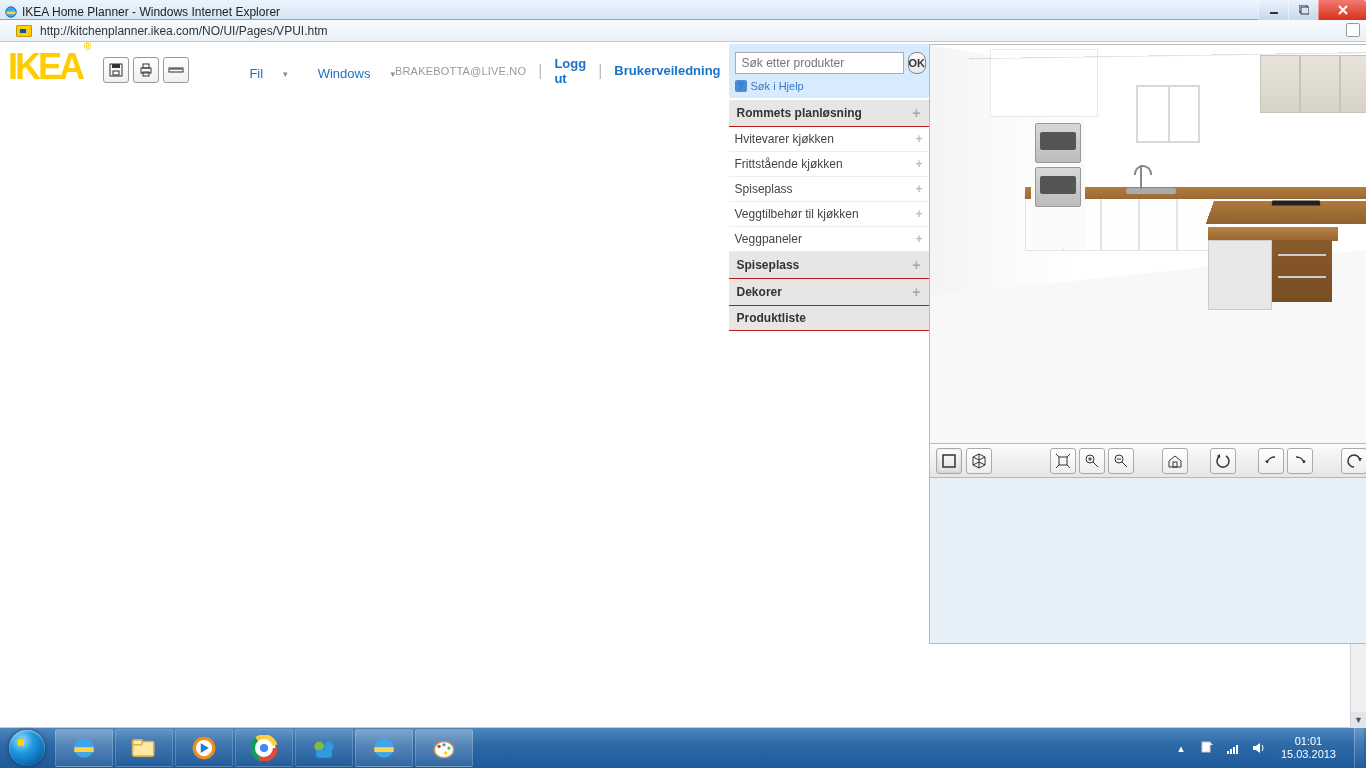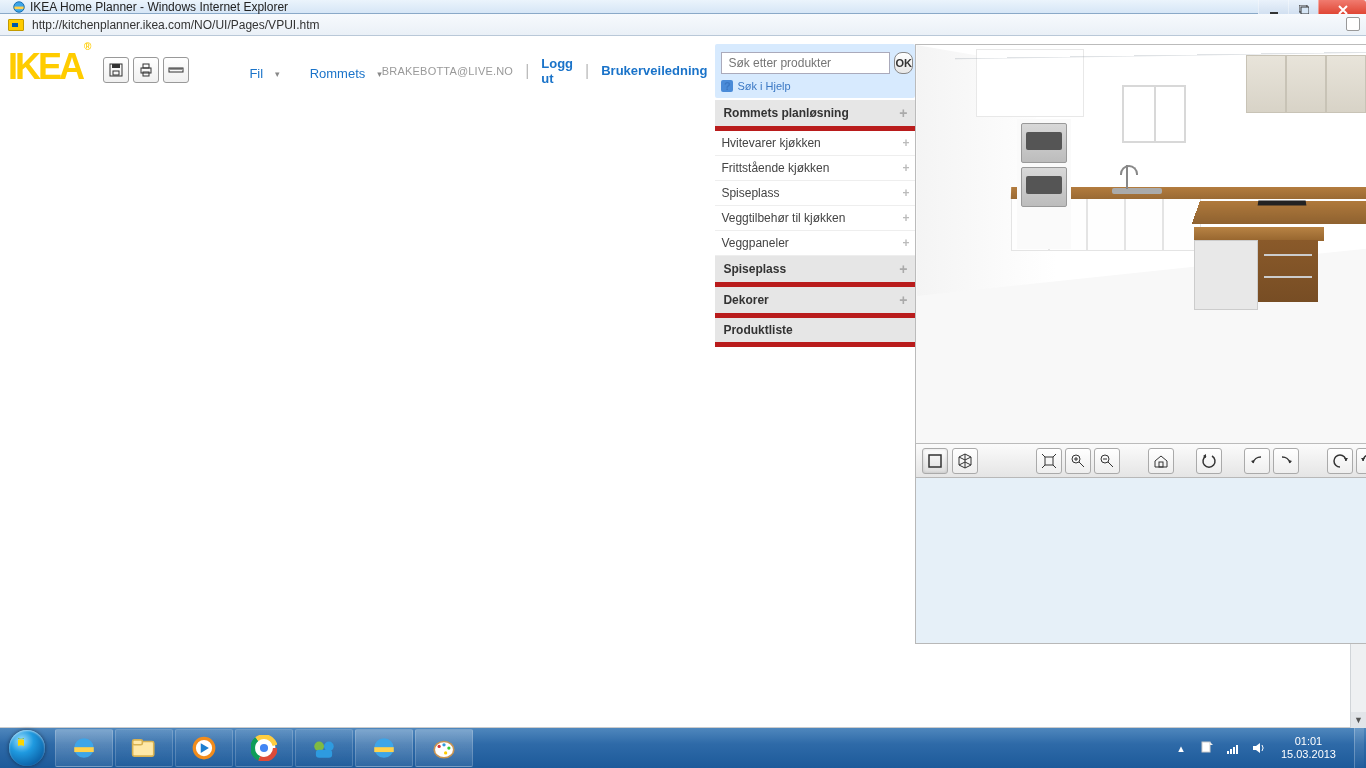--- a/index.html
+++ b/index.html
@@ -1,24 +1,24 @@
 <!DOCTYPE html>
 <html><head>
 <meta charset="utf-8">
 <style>
 * { margin: 0; padding: 0; box-sizing: border-box; font-family: Arial, sans-serif; }
 body { width: 1366px; height: 768px; overflow: hidden; background: #fff; position: relative; }
 
 
-.titlebar { height: 14px; background: linear-gradient(#ebf4fc,#d6e6f6); display:flex; align-items:flex-start; padding:0 12px; font-size:12px; color:#222; border-bottom:1px solid #8aa9c8; position:relative;}
+.titlebar { height: 20px; background: linear-gradient(#ebf4fc,#d6e6f6); display:flex; align-items:flex-end; padding:0 4px; font-size:12px; color:#222; border-bottom:1px solid #8aa9c8; position:relative;}
 .titlebar .ie-icon { width:14px; height:14px; margin-right:4px; display:inline-flex; align-items:center; justify-content:center;}
 .winbtns { position:absolute; right:0; top:0; display:flex; height:20px;}
 .winbtn { width:30px; height:20px; border-left:1px solid rgba(255,255,255,.4); display:flex; align-items:center; justify-content:center; background:linear-gradient(#eaf2fb,#c7d8ec);}
 .winbtn.close{ width:48px; background:linear-gradient(#f07b6f,#d9301c); color:#fff; border-radius:0 3px 0 0;}
-.addrbar { height:22px; background:linear-gradient(#f7fafd,#eaf0f7); display:flex; align-items:center; padding:0 8px; font-size:12px; border-bottom:1px solid #b9c8d8; position:relative;}
+.addrbar { height:22px; background:linear-gradient(#f7fafd,#eaf0f7); display:flex; align-items:center; padding:0 16px; font-size:12px; border-bottom:1px solid #b9c8d8; position:relative;}
 .addrbar .url { margin-left:6px; color:#333;}
 .addrbar .fav { width:16px; height:12px; display:inline-block; background:#ffcc00; border:1px solid #c39b00; margin-right:2px; border-radius:1px; position:relative;}
 .addrbar .fav::after{content:"";position:absolute;left:3px;top:3px;width:6px;height:4px;background:#0058a8;}
 .addrbar .rss { position:absolute; right:6px; top:3px; width:14px; height:14px; background:#fff; border:1px solid #999; border-radius:2px;}
 
 
 .app-outer { position:absolute; top:44px; left:0; right:16px; bottom:40px; background:#fff; display:flex; border-bottom:1px solid #ccc;}
 .right-scroll { position:absolute; right:0; top:44px; width:16px; bottom:40px; background:#eef0f2; border-left:1px solid #d0d4d8;}
 .right-scroll .thumb{ position:absolute; left:2px; top:4px; right:2px; height:100px; background:#cfd5dc; border:1px solid #b7bdc3; border-radius:2px;}
 .right-scroll .arrow{ position:absolute; left:0; right:0; height:16px; background:#e2e5e9; display:flex;align-items:center;justify-content:center;font-size:9px;color:#555;}
@@ -28,38 +28,38 @@
 .content { flex:1; display:flex; flex-direction:row;}
 
 
 .header { height:44px; display:flex; align-items:center; padding:2px 8px 0; border-bottom:1px solid #fff;}
 .logo { font-family: Arial Black, Arial, sans-serif; font-weight:900; color:#ffcc00; letter-spacing:-3px; font-size:36px; position:relative; line-height:1;}
 .logo sup{ font-size:10px; color:#ffcc00; position:relative; top:-16px; left:2px; letter-spacing:0;}
 .header-tools { display:flex; gap:4px; margin-left:14px; align-items:center; margin-top:6px;}
 .tool-btn { width:26px; height:26px; border:1px solid #999; border-radius:3px; background:linear-gradient(#fff,#f0f0f0); display:flex; align-items:center; justify-content:center;}
 .tool-btn svg{width:16px;height:16px;}
 .menu-links { margin-left:60px; display:flex; gap:30px; margin-top:14px;}
-.menu-link { color:#1a73c9; font-size:13px; cursor:pointer; display:flex; align-items:center; gap:12px;}
+.menu-link { color:#1a73c9; font-size:13px; cursor:pointer; display:flex; align-items:center; gap:20px;}
 .menu-link .chev{ font-size:9px; color:#888;}
 .header-right { margin-left:auto; display:flex; align-items:center; gap:12px; margin-top:8px;}
 .header-right .email{ color:#999; font-size:11px; letter-spacing:.2px;}
 .header-right .sep{ color:#bbb;}
 .header-right a{ color:#1a73c9; font-weight:bold; font-size:13px; text-decoration:none;}
 
 
 .main-row { display:flex; height:602px;}
 .sidebar { width:200px; background:#fff; padding:0px; font-size:12px;}
 .search-wrap{ background:#d7eafe; padding:8px 6px 6px; border-radius:2px; margin-bottom:2px;}
 .search-row{ display:flex; gap:4px;}
 .search-input{ flex:1; height:22px; border:1px solid #aab; padding:0 6px; font-size:12px; background:#fff;}
 .ok-btn{ width:30px; height:22px; border:1px solid #888; border-radius:8px; background:linear-gradient(#fff,#e8e8e8); font-size:11px; font-weight:bold; color:#333;}
 .help-link{ margin-top:6px; display:flex; align-items:center; gap:4px;}
 .help-icon{ width:12px; height:12px; background:#4a8bd8; border-radius:2px; display:inline-flex; align-items:center; justify-content:center; color:#fff; font-size:9px; font-weight:bold;}
 .help-link span{ color:#3b78c4; font-size:11px;}
-.accordion-item{ display:flex; align-items:center; justify-content:space-between; padding:5px 8px; background:#e6e6e6; border-bottom:5px solid #b91c1c; font-weight:bold; font-size:12px; color:#333; cursor:pointer;}
+.accordion-item{ display:flex; align-items:center; justify-content:space-between; padding:5px 8px; background:#e6e6e6; border-bottom:1px solid #b91c1c; font-weight:bold; font-size:12px; color:#333; cursor:pointer;}
 .accordion-item .plus{ color:#aaa; font-weight:bold; font-size:14px;}
 .sub-item{ display:flex; align-items:center; justify-content:space-between; padding:5px 6px; border-bottom:1px solid #eee; font-size:12px; color:#444; cursor:pointer;}
 .sub-item .plus{ color:#bbb; font-size:12px; font-weight:bold;}
 
 
 .canvas-col { flex:1; display:flex; flex-direction:column;}
 .canvas-3d { width:600px; height:400px; background:#fff; border:1px solid #bbb; position:relative; overflow:hidden; margin-left:0;}
 .right-white{ flex:1; background:#fff;}
 
 
@@ -186,21 +186,21 @@
               <path d="M3 6v2M5 6v2M7 6v2M9 6v2M11 6v2M13 6v2" stroke="#333"></path>
             </svg>
           </div>
       </div>
       <div class="menu-links">
         <span class="menu-link">
             <span>Fil</span>
             <span class="chev">▾</span>
           </span>
         <span class="menu-link">
-            <span>Rommets</span>
+            <span>Windows</span>
             <span class="chev">▾</span>
           </span>
       </div>
       <div class="header-right">
         <span class="email">BRAKEBOTTA@LIVE.NO</span>
         <span class="sep">|</span>
         <a href="#">Logg ut</a>
         <span class="sep">|</span>
         <a href="#">Brukerveiledning</a>
       </div>

